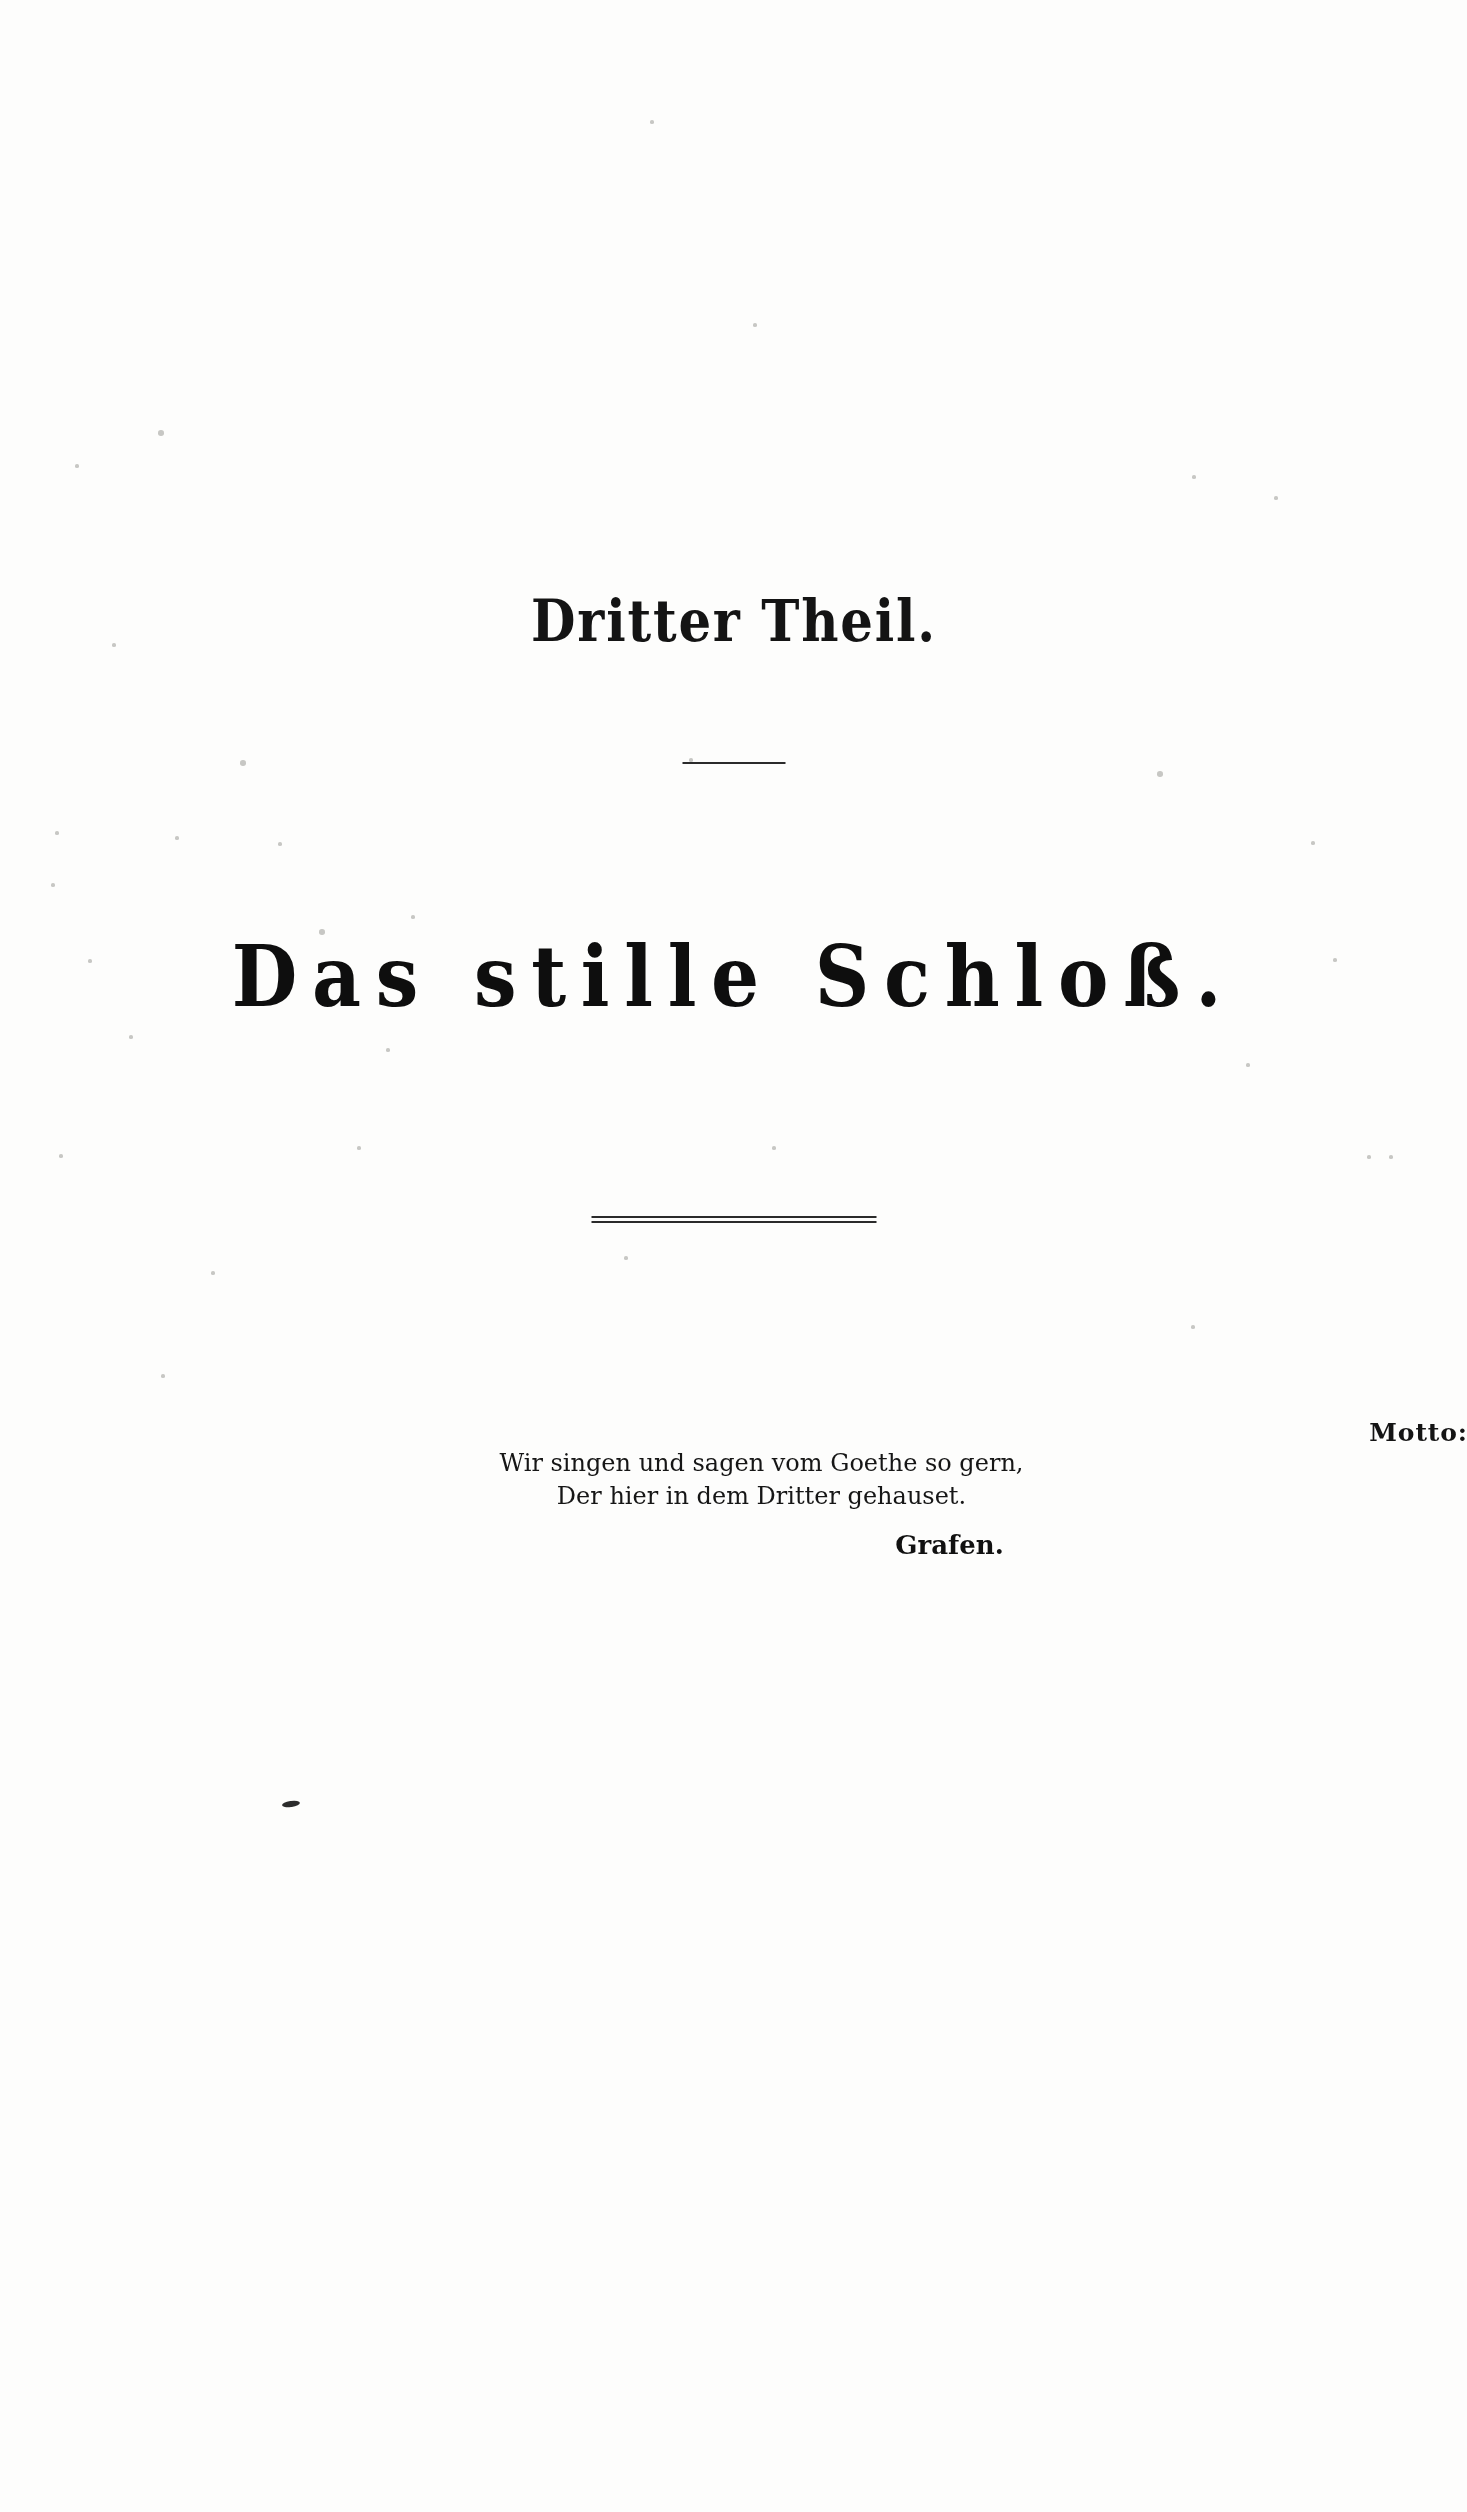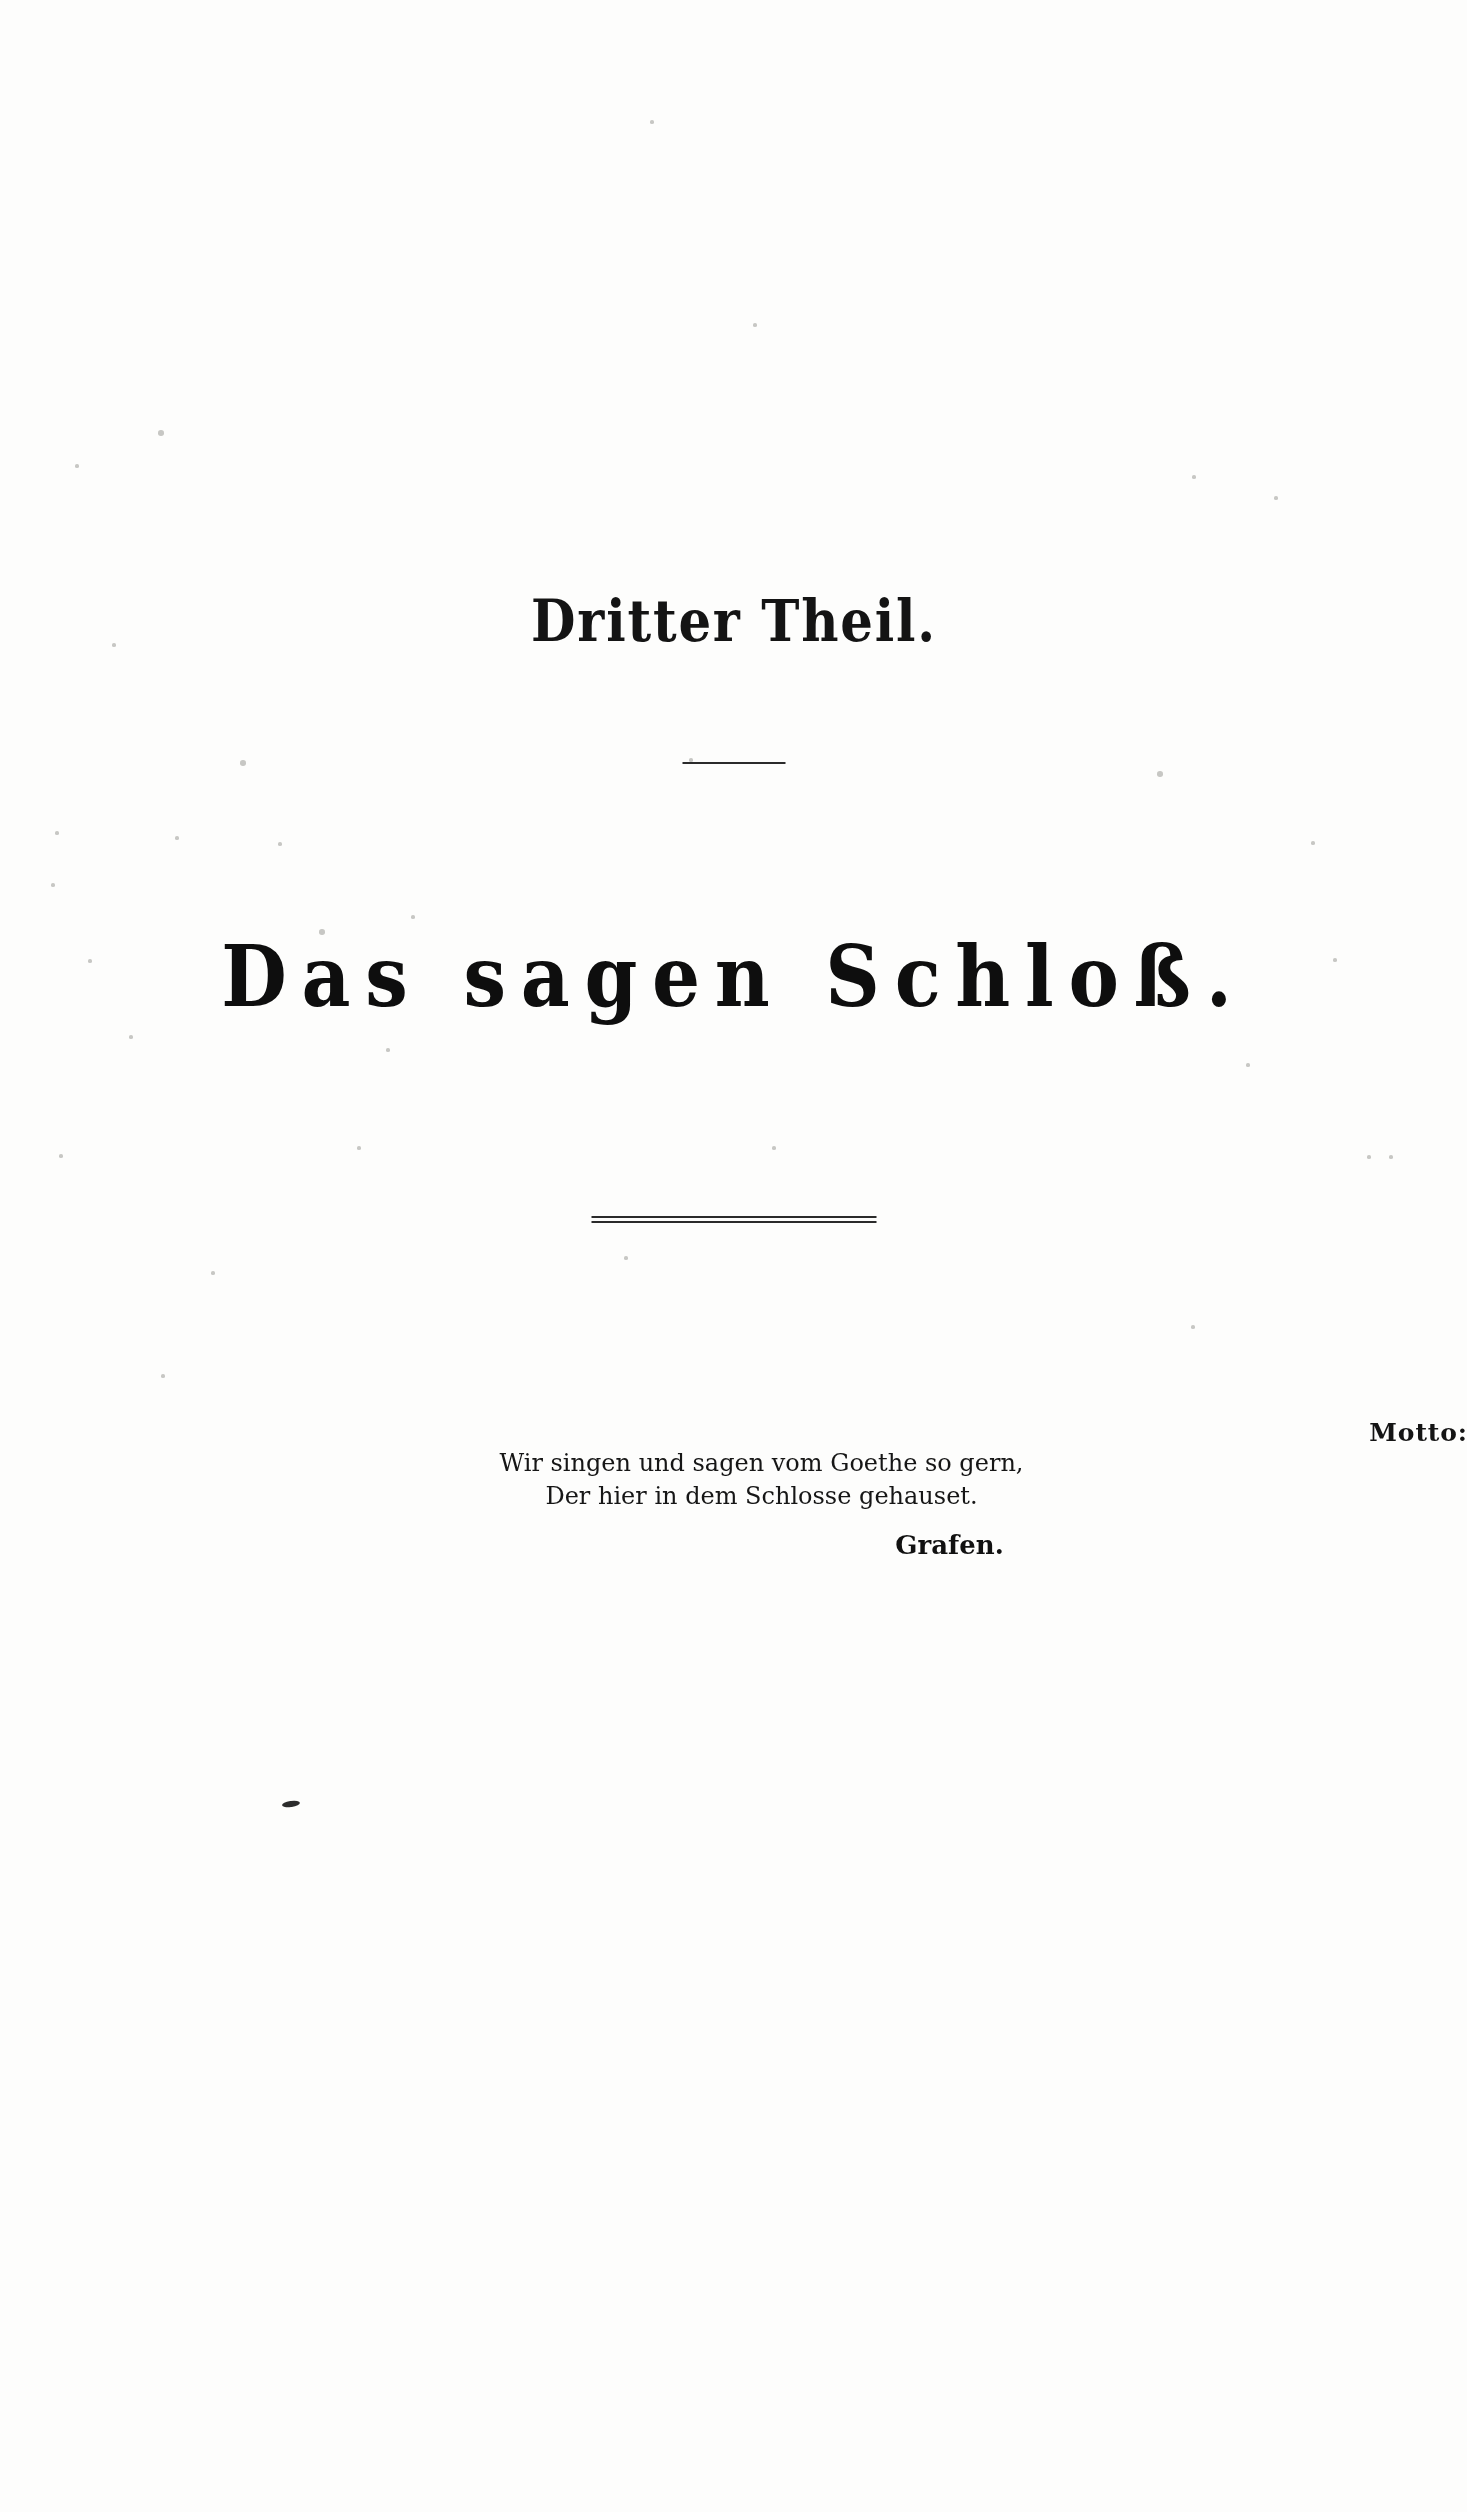--- a/index.html
+++ b/index.html
@@ -188,31 +188,31 @@
       <span class="speck" style="left: 161px; top: 1374px; width: 3.7px; height: 3.7px;"></span>
       <span class="speck" style="left: 1191px; top: 1325px; width: 3.7px; height: 3.7px;"></span>
     </div>
 
   <div class="content">
 
     <div class="part-title fraktur">Dritter Theil.</div>
 
     <div class="rule-short"></div>
 
-    <div class="main-title fraktur">Das sagen Schloß.</div>
+    <div class="main-title fraktur">Das stille Schloß.</div>
 
     <div class="rule-double">
       <i></i>
       <i></i>
     </div>
 
     <div class="motto-block">
       <div class="motto-label">Motto:</div>
       <div class="motto-line">Wir singen und sagen vom Goethe so gern,</div>
-      <div class="motto-line">Der hier in dem Schlosse gehauset.</div>
+      <div class="motto-line">Der hier in dem Dritter gehauset.</div>
       <div class="motto-author">Grafen.</div>
     </div>
 
     <div class="ink-blot"></div>
 
   </div>
 </div>
 
 
 </body></html>

